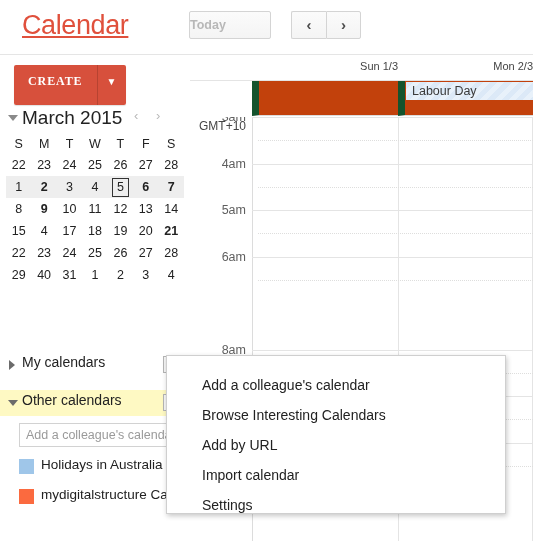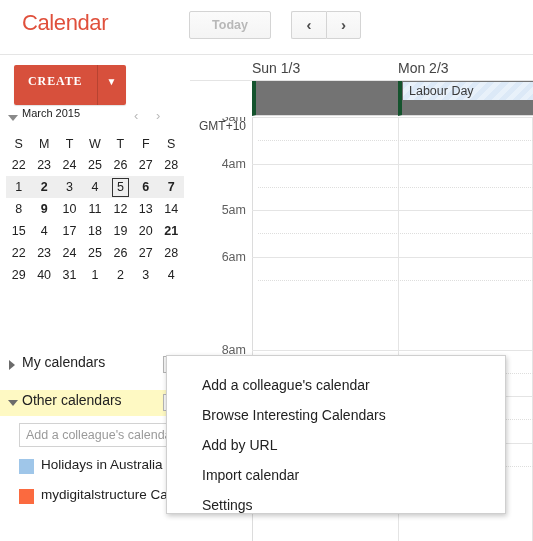--- a/index.html
+++ b/index.html
@@ -13,31 +13,32 @@
   }
   #app { position: relative; width: 533px; height: 541px; background:#fff; }
 
   
   .topbar {
     position: absolute; left:0; top:0; width:533px; height:55px;
     background:#fff; border-bottom:1px solid #e5e5e5;
   }
   .logo {
     position:absolute; left:22px; top:10px;
-    font-size:22px; color:#e0503c; letter-spacing:-0.4px;
+    font-size:27px; color:#e0503c; letter-spacing:-0.4px;
     font-family:"Liberation Sans", sans-serif;
     white-space:nowrap;
+    text-decoration:underline;
   }
   .btn-today {
     position:absolute; left:189px; top:11px;
     width:82px; height:28px;
     border:1px solid #d4d4d4; border-radius:2px;
     background:linear-gradient(#fbfbfb,#f4f4f4);
     color:#b8b8b8; font-size:12.5px; font-weight:bold;
-    line-height:26px; text-align:center;
+    line-height:26px; 
     cursor:default;
   }
   .navgroup { position:absolute; left:291px; top:11px; height:28px; display:flex; }
   .navbtn {
     width:35px; height:28px;
     border:1px solid #d4d4d4;
     background:linear-gradient(#fbfbfb,#f4f4f4);
     color:#4d4d4d; font-size:15px; font-weight:bold;
     line-height:25px; text-align:center; cursor:pointer;
   }
@@ -75,21 +76,21 @@
   
   .mini { position:absolute; left:0px; top:51px; width:190px; }
   .mini-head { position:relative; height:24px; }
   .mini-tri {
     position:absolute; left:8px; top:8px;
     width:0;height:0;border-left:5px solid transparent;border-right:5px solid transparent;
     border-top:6px solid #8a8a8a; cursor:pointer;
   }
   .mini-title {
     position:absolute; left:22px; top:0;
-    font-size:11px; color:#222; white-space:nowrap;
+    font-size:19px; color:#222; white-space:nowrap;
   }
   .mini-nav { position:absolute; right:10px; top:1px; width:46px; height:18px; }
   .mini-nav span {
     position:absolute; top:0; font-size:13px; color:#b9b9b9; cursor:pointer;
   }
   .mini-nav .mp { left:0; }
   .mini-nav .mn { left:22px; }
   table.mini-grid {
     position:absolute; left:6px; top:26px;
     border-collapse:collapse; width:178px;
@@ -157,36 +158,36 @@
   }
   .callabel {
     position:absolute; left:22px; top:1px;
     font-size:13.5px; color:#222; white-space:nowrap;
   }
 
   
   .main { position:absolute; left:190px; top:56px; width:343px; height:485px; background:#fff; overflow:hidden;}
   .daynames { position:absolute; left:0; top:0; width:343px; height:24px; }
   .dayname {
-    position:absolute; top:4px; font-size:14px; color:#444;
-    text-align:left; white-space:nowrap;
+    position:absolute; top:4px; font-size:11px; color:#444;
+    text-align:right; white-space:nowrap;
   }
   .allday {
     position:absolute; left:0; top:24px; width:343px; height:35px;
     border-top:1px solid #e4e4e4;
   }
   .gmt {
     position:absolute; left:0; top:38px; width:62px;
     text-align:right; padding-right:6px;
     font-size:12px; color:#444;
   }
   .allday-cell {
     position:absolute; top:0; height:35px;
-    border-left:4px solid #14532d; border-bottom:1px solid #dcdcdc;
-    background:#737373;
+    border-left:7px solid #14532d; border-bottom:1px solid #dcdcdc;
+    background:#c2410c;
   }
   .allday-chip {
     position:absolute; left:1px; top:1px; right:0; height:18px;
     background:repeating-linear-gradient(135deg,#dce9f7 0px,#dce9f7 5px,#e8f1fa 5px,#e8f1fa 10px);
     font-size:12.5px; color:#3a3a3a; padding-left:6px; line-height:18px;
     white-space:nowrap; overflow:hidden; cursor:pointer;
   }
 
   .gridscroll { position:absolute; left:0; top:61px; width:343px; height:424px; overflow:hidden; }
   .hourrow { position:absolute; left:0; width:343px; height:46.5px; }

